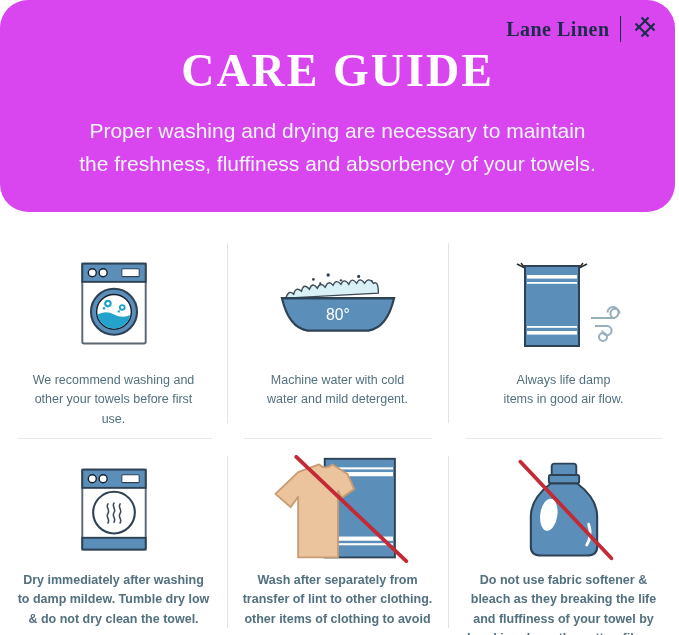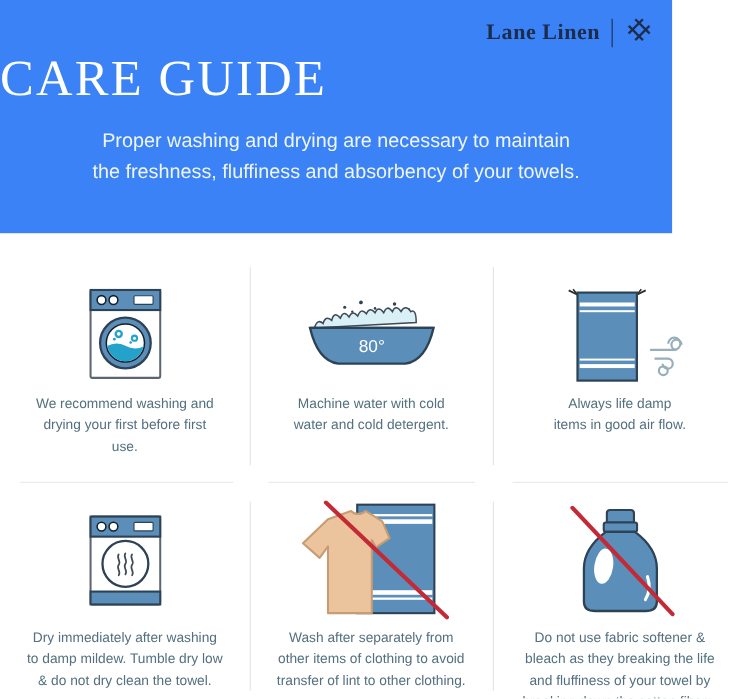--- a/index.html
+++ b/index.html
@@ -5,64 +5,66 @@
   html,body{margin:0;padding:0;}
   #stage{
     position:relative;
     width:679px;height:635px;
     background:#ffffff;
     overflow:hidden;
     font-family:"Liberation Sans", sans-serif;
   }
   
   .header{
-    position:absolute;left:0;top:0;width:611px;height:212px;
-    background:#3b82f6;
+    position:absolute;left:0;top:0;width:675px;height:212px;
+    background:#d946ef;
+    border-radius:28px;
   }
   .brand-row{
     position:absolute;top:13px;right:16px;
     display:flex;align-items:center;gap:10px;
   }
   .brand-name{
     font-family:"Liberation Serif", serif;
     font-weight:600;font-size:20px;color:#1C2C4A;letter-spacing:0.5px;
   }
   .brand-sep{width:1.5px;height:26px;background:#1C2C4A;}
   .title{
     position:absolute;top:44px;left:0;width:100%;
+    text-align:center;
     font-family:"Liberation Serif", serif;
-    font-size:46px;font-weight:400;letter-spacing:2px;
+    font-size:46px;font-weight:700;letter-spacing:2px;
     color:#ffffff;
   }
   .subtitle{
     position:absolute;top:115px;left:0;width:100%;
     text-align:center;color:#EFF6FA;
-    font-size:18px;line-height:1.55;font-weight:400;
+    font-size:21px;line-height:1.55;font-weight:400;
   }
   .subtitle span{display:block;}
   
   .grid{
     position:absolute;left:0;top:212px;width:679px;height:423px;
     display:grid;
     grid-template-columns:227px 221px 231px;
     grid-template-rows:226px 197px;
   }
   .cell{
     display:flex;flex-direction:column;align-items:center;
   }
   .icon-box{
     display:flex;align-items:center;justify-content:center;
   }
   .row1 .icon-box{height:100px;margin-top:42px;}
   .row2 .icon-box{height:104px;margin-top:20px;}
   .caption{
-    margin-top:4px;text-align:center;
+    margin-top:17px;text-align:center;
     font-size:12.5px;line-height:1.55;color:#53707F;
   }
-  .row2 .caption{margin-top:9px;}
+  .row2 .caption{margin-top:9px;font-weight:bold;}
   .caption span{display:block;white-space:nowrap;}
   
   .vline{position:absolute;width:1px;background:#E3E3E3;}
   .hline{position:absolute;height:1px;background:#E8E8E8;}
 </style>
 </head>
 <body>
 
 <div id="stage">
 
@@ -120,21 +122,21 @@
           <circle cx="31" cy="47.5" r="4.4" fill="#23A3CC"></circle>
             <circle cx="31" cy="47.5" r="1.9" fill="#ffffff"></circle>
           <circle cx="26.5" cy="53" r="1.5" fill="#23A3CC"></circle>
           <circle cx="47.5" cy="52" r="3.8" fill="#23A3CC"></circle>
             <circle cx="47.5" cy="52" r="1.6" fill="#ffffff"></circle>
           <circle cx="43.5" cy="56.5" r="1.4" fill="#23A3CC"></circle>
         </svg>
       </div>
       <div class="caption" style="max-width:200px">
         <span>We recommend washing and</span>
-        <span>drying your first before first</span>
+        <span>other your towels before first</span>
         <span>use.</span>
       </div>
     </div>
 
     <div class="cell row1">
       <div class="icon-box">
         <svg width="128" height="66" viewBox="0 0 130 66">
           <circle cx="40" cy="8" r="1.4" fill="#2E4255"></circle>
             <circle cx="55" cy="3.5" r="1.7" fill="#2E4255"></circle>
           <circle cx="68" cy="9" r="1.2" fill="#2E4255"></circle>
@@ -142,21 +144,21 @@
           <circle cx="99" cy="10" r="1.3" fill="#2E4255"></circle>
             <circle cx="47" cy="12" r="1.1" fill="#2E4255"></circle>
           <path d="M12,27 q3,-9 8,-4 q2,-8 8,-3 q2,-9 8,-2 q3,-8 8,-1 q3,-7 8,-1 q3,-8 8,-2 q3,-7 8,-1 q3,-7 8,0 q3,-8 8,-1 q3,-7 8,0 q4,-7 9,0 q5,-3 5,10 Z" fill="#D8F0F6" stroke="#3E4A56" stroke-width="1.4"></path>
           <path d="M8,27 C12,44 20,58 34,60 L96,60 C110,58 118,44 122,27 Z" fill="#5B8FB9" stroke="#2E4255" stroke-width="2.2"></path>
           <line x1="8" y1="27" x2="122" y2="27" stroke="#2E4255" stroke-width="2.2"></line>
           <text x="65" y="49" text-anchor="middle" font-size="16" fill="#ffffff" font-family="Liberation Sans, sans-serif">80°</text>
         </svg>
       </div>
       <div class="caption" style="max-width:180px">
         <span>Machine water with cold</span>
-        <span>water and cold detergent.</span>
+        <span>water and mild detergent.</span>
       </div>
     </div>
 
     <div class="cell row1">
       <div class="icon-box">
         <svg width="112" height="88" viewBox="0 0 112 88" style="margin-left:14px">
           <line x1="10" y1="8" x2="2" y2="4" stroke="#2b2b2b" stroke-width="1.6"></line>
           <line x1="64" y1="8" x2="72" y2="4" stroke="#2b2b2b" stroke-width="1.6"></line>
           <path d="M10,8 L6,3 M64,8 L68,3" stroke="#2b2b2b" stroke-width="1.4"></path>
           <rect x="10" y="6" width="54" height="80" fill="#5B8FB9" stroke="#2E4255" stroke-width="2"></rect>
@@ -209,22 +211,22 @@
           <rect x="68" y="13" width="70" height="2.2" fill="#ffffff"></rect>
           <rect x="68" y="18" width="70" height="4.4" fill="#ffffff"></rect>
           <rect x="68" y="86" width="70" height="4.4" fill="#ffffff"></rect>
           <rect x="68" y="93" width="70" height="2.2" fill="#ffffff"></rect>
           <path d="M60,10 C64,14 70,14 74,10 L90,20 L97,36 L84,45 L80,38 L80,108 L38,108 L38,44 L30,55 L14,41 L38,18 Z" fill="#EBC49E" stroke="#C89C72" stroke-width="2" stroke-linejoin="round"></path>
           <line x1="36" y1="2" x2="152" y2="112" stroke="#C32A35" stroke-width="4" stroke-linecap="round"></line>
         </svg>
       </div>
       <div class="caption" style="max-width:220px">
         <span>Wash after separately from</span>
+        <span>transfer of lint to other clothing.</span>
         <span>other items of clothing to avoid</span>
-        <span>transfer of lint to other clothing.</span>
       </div>
     </div>
 
     <div class="cell row2">
       <div class="icon-box">
         <svg width="118" height="108" viewBox="0 0 124 114">
           <path d="M52,8 h20 a3,3 0 0 1 3,3 v9 h-26 v-9 a3,3 0 0 1 3,-3 Z" fill="#5B8FB9" stroke="#2E4255" stroke-width="2"></path>
           <rect x="46" y="20" width="32" height="9" rx="2" fill="#5B8FB9" stroke="#2E4255" stroke-width="2"></rect>
           <path d="M48,29 C36,38 27,50 27,64 L27,96 C27,102 31,105 38,105 L86,105 C93,105 97,102 97,96 L97,64 C97,50 88,38 76,29 Z" fill="#5B8FB9" stroke="#2E4255" stroke-width="2.2"></path>
           <ellipse cx="46" cy="62" rx="9" ry="17" fill="#ffffff" transform="rotate(8 46 62)"></ellipse>

